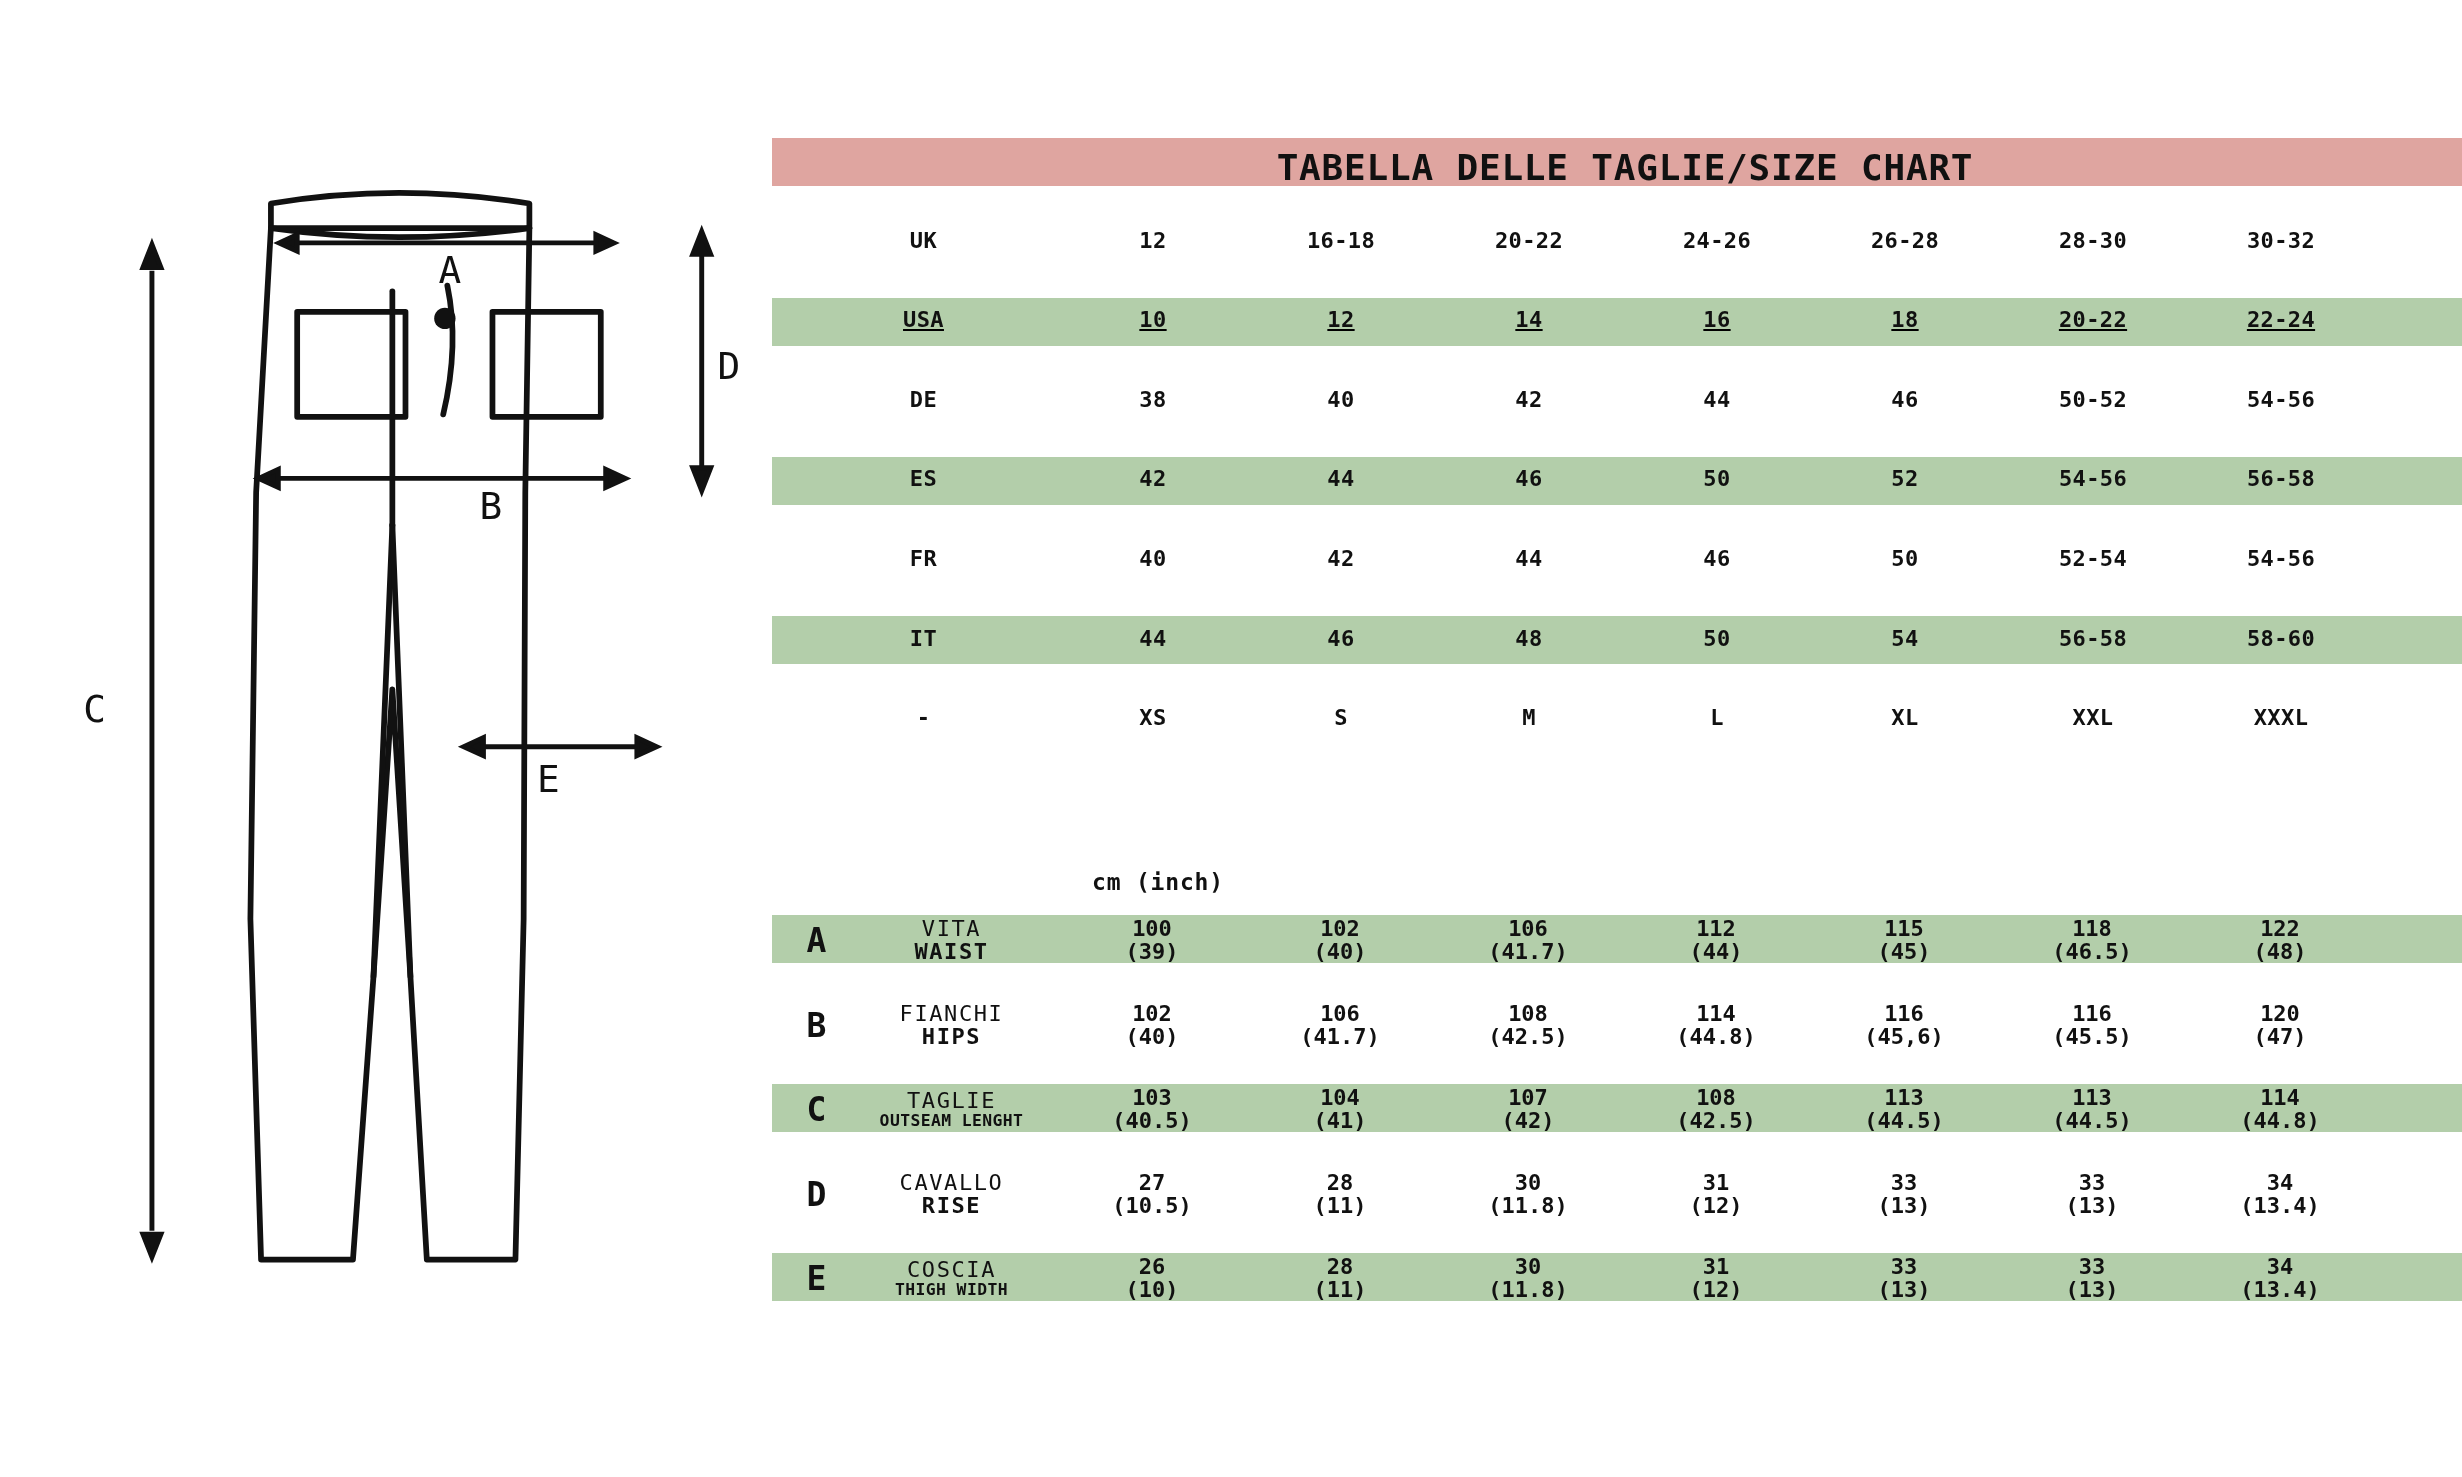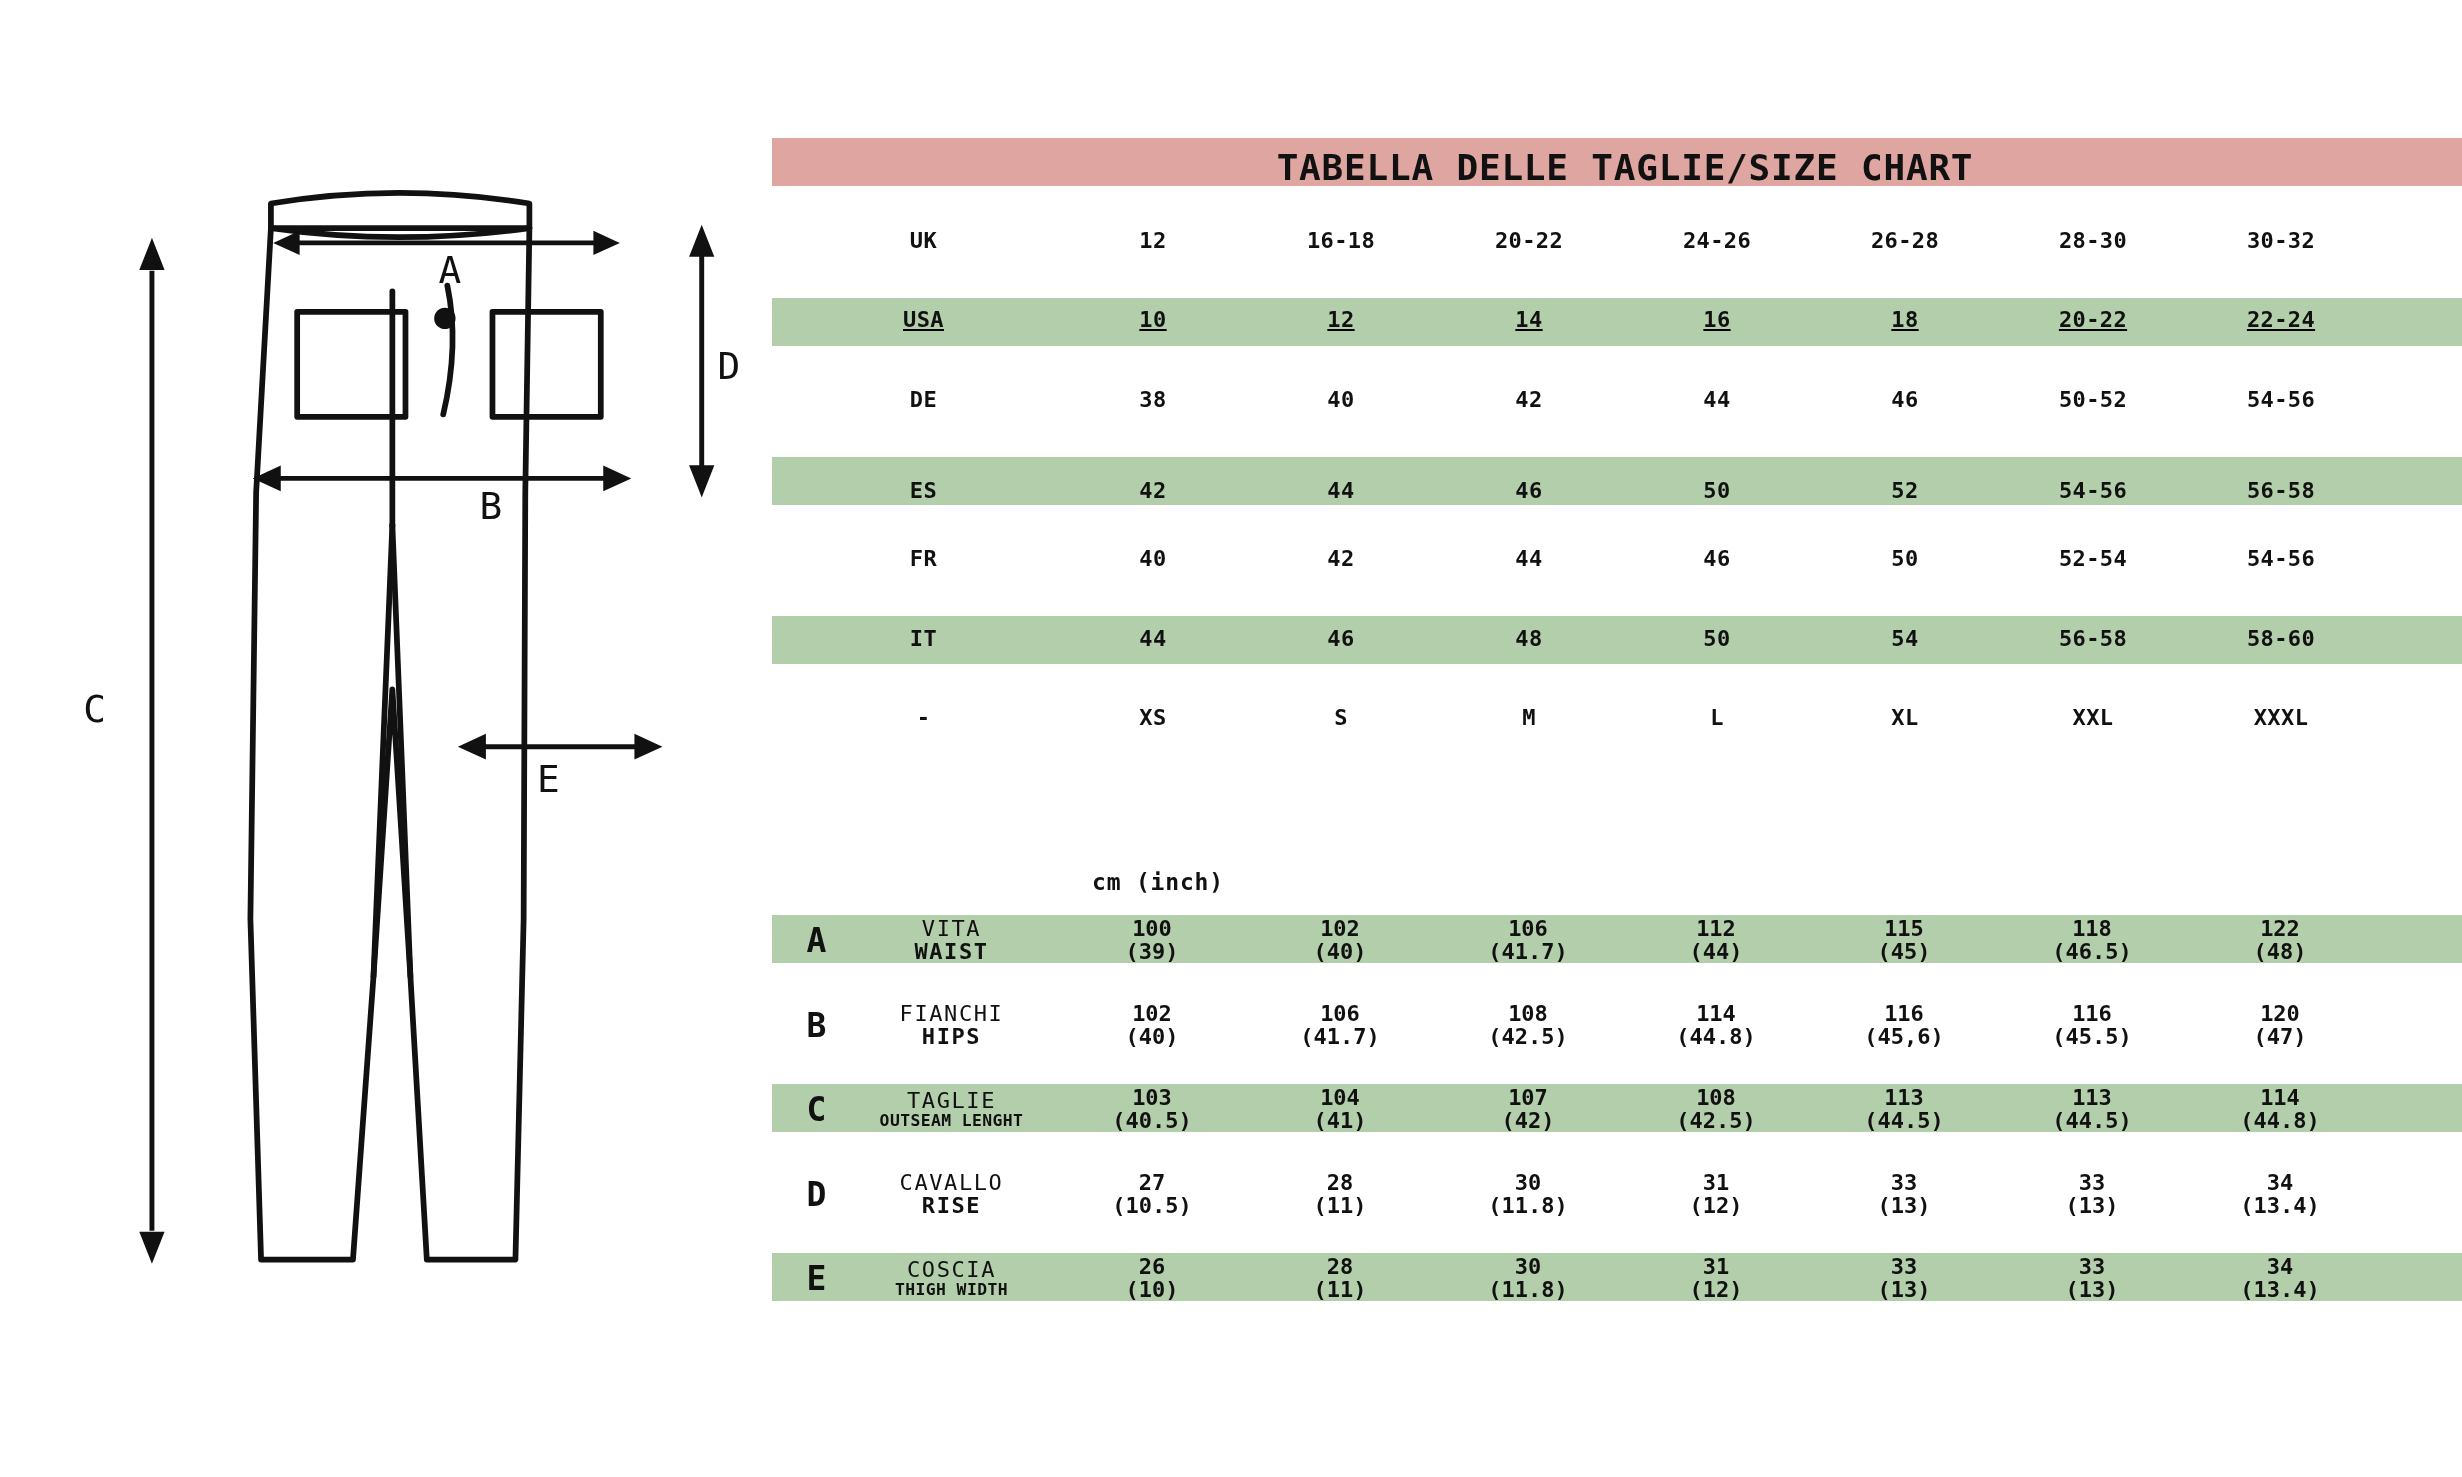--- a/index.html
+++ b/index.html
@@ -221,21 +221,21 @@
       <div class="cell rowlabel">DE</div>
       <div class="cell valcell">38</div>
       <div class="cell valcell">40</div>
       <div class="cell valcell">42</div>
       <div class="cell valcell">44</div>
       <div class="cell valcell">46</div>
       <div class="cell valcell">50-52</div>
       <div class="cell valcell">54-56</div>
     </div>
     <div class="band green" style="top: 445px;"></div>
-    <div class="row" style="top: 442px; align-items: flex-end;">
+    <div class="row" style="top: 442px;">
       <div class="cell rowlabel">ES</div>
       <div class="cell valcell">42</div>
       <div class="cell valcell">44</div>
       <div class="cell valcell">46</div>
       <div class="cell valcell">50</div>
       <div class="cell valcell">52</div>
       <div class="cell valcell">54-56</div>
       <div class="cell valcell">56-58</div>
     </div>
     <div class="row" style="top: 522px;">

